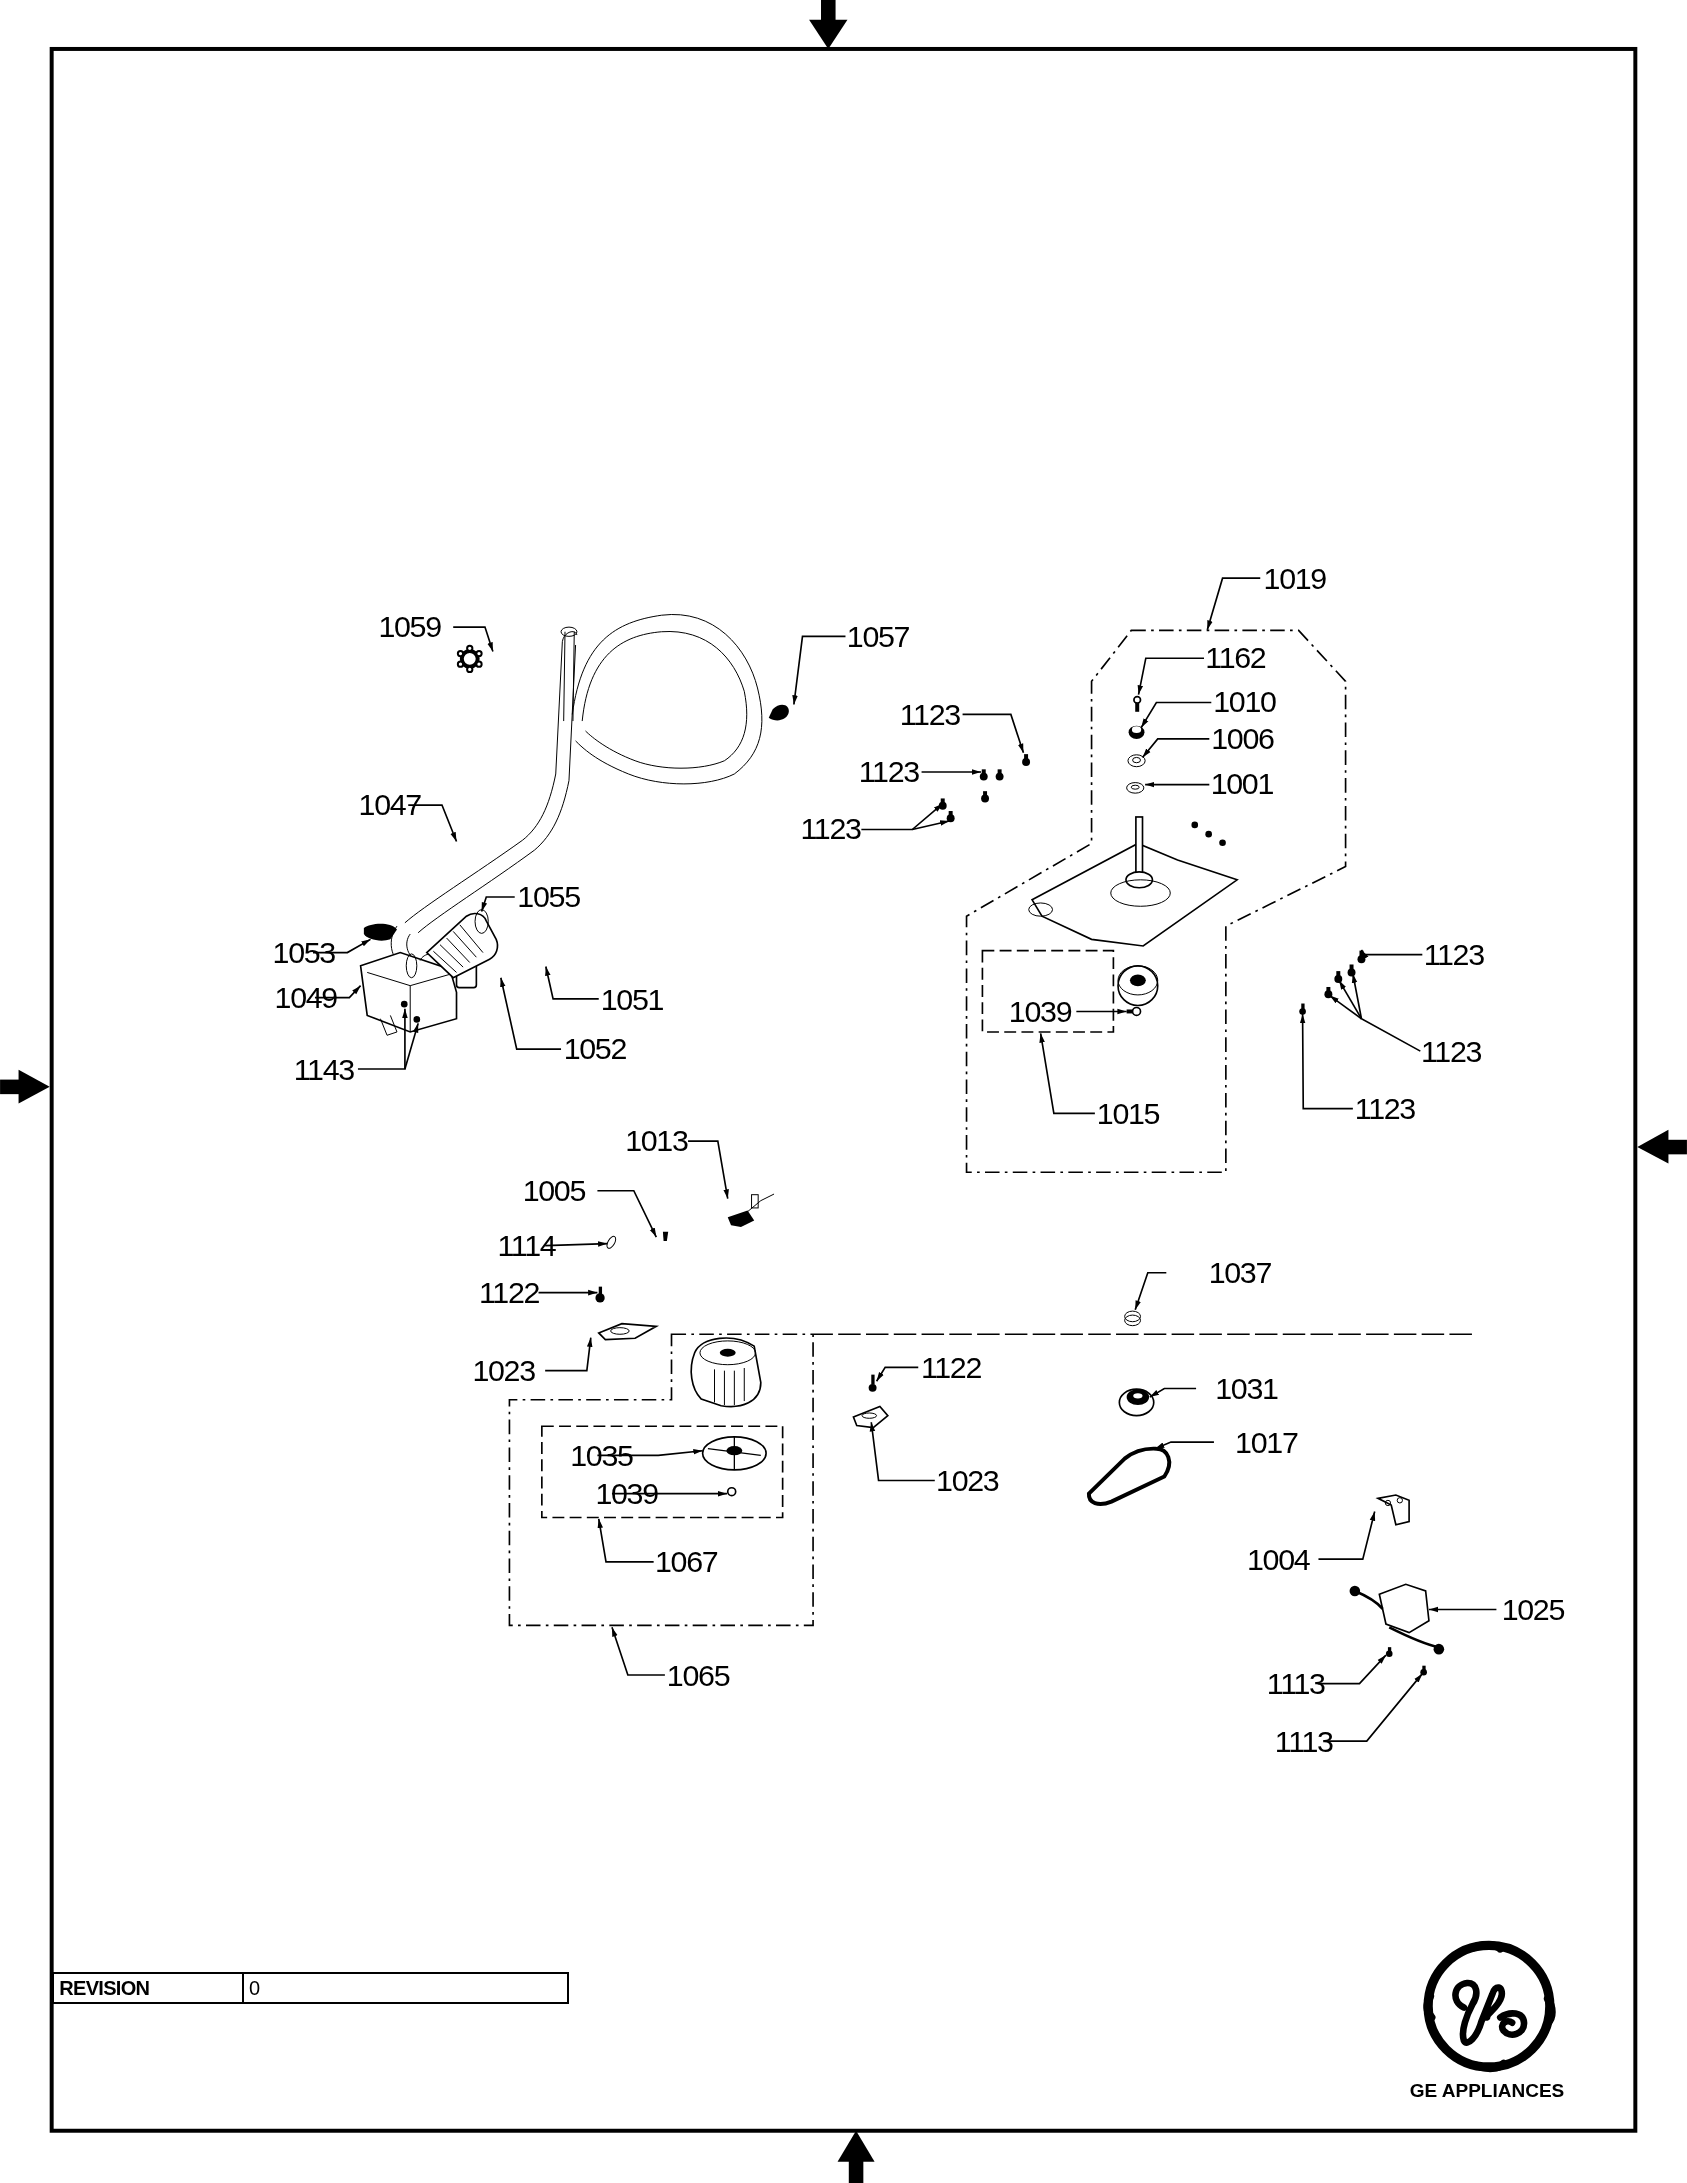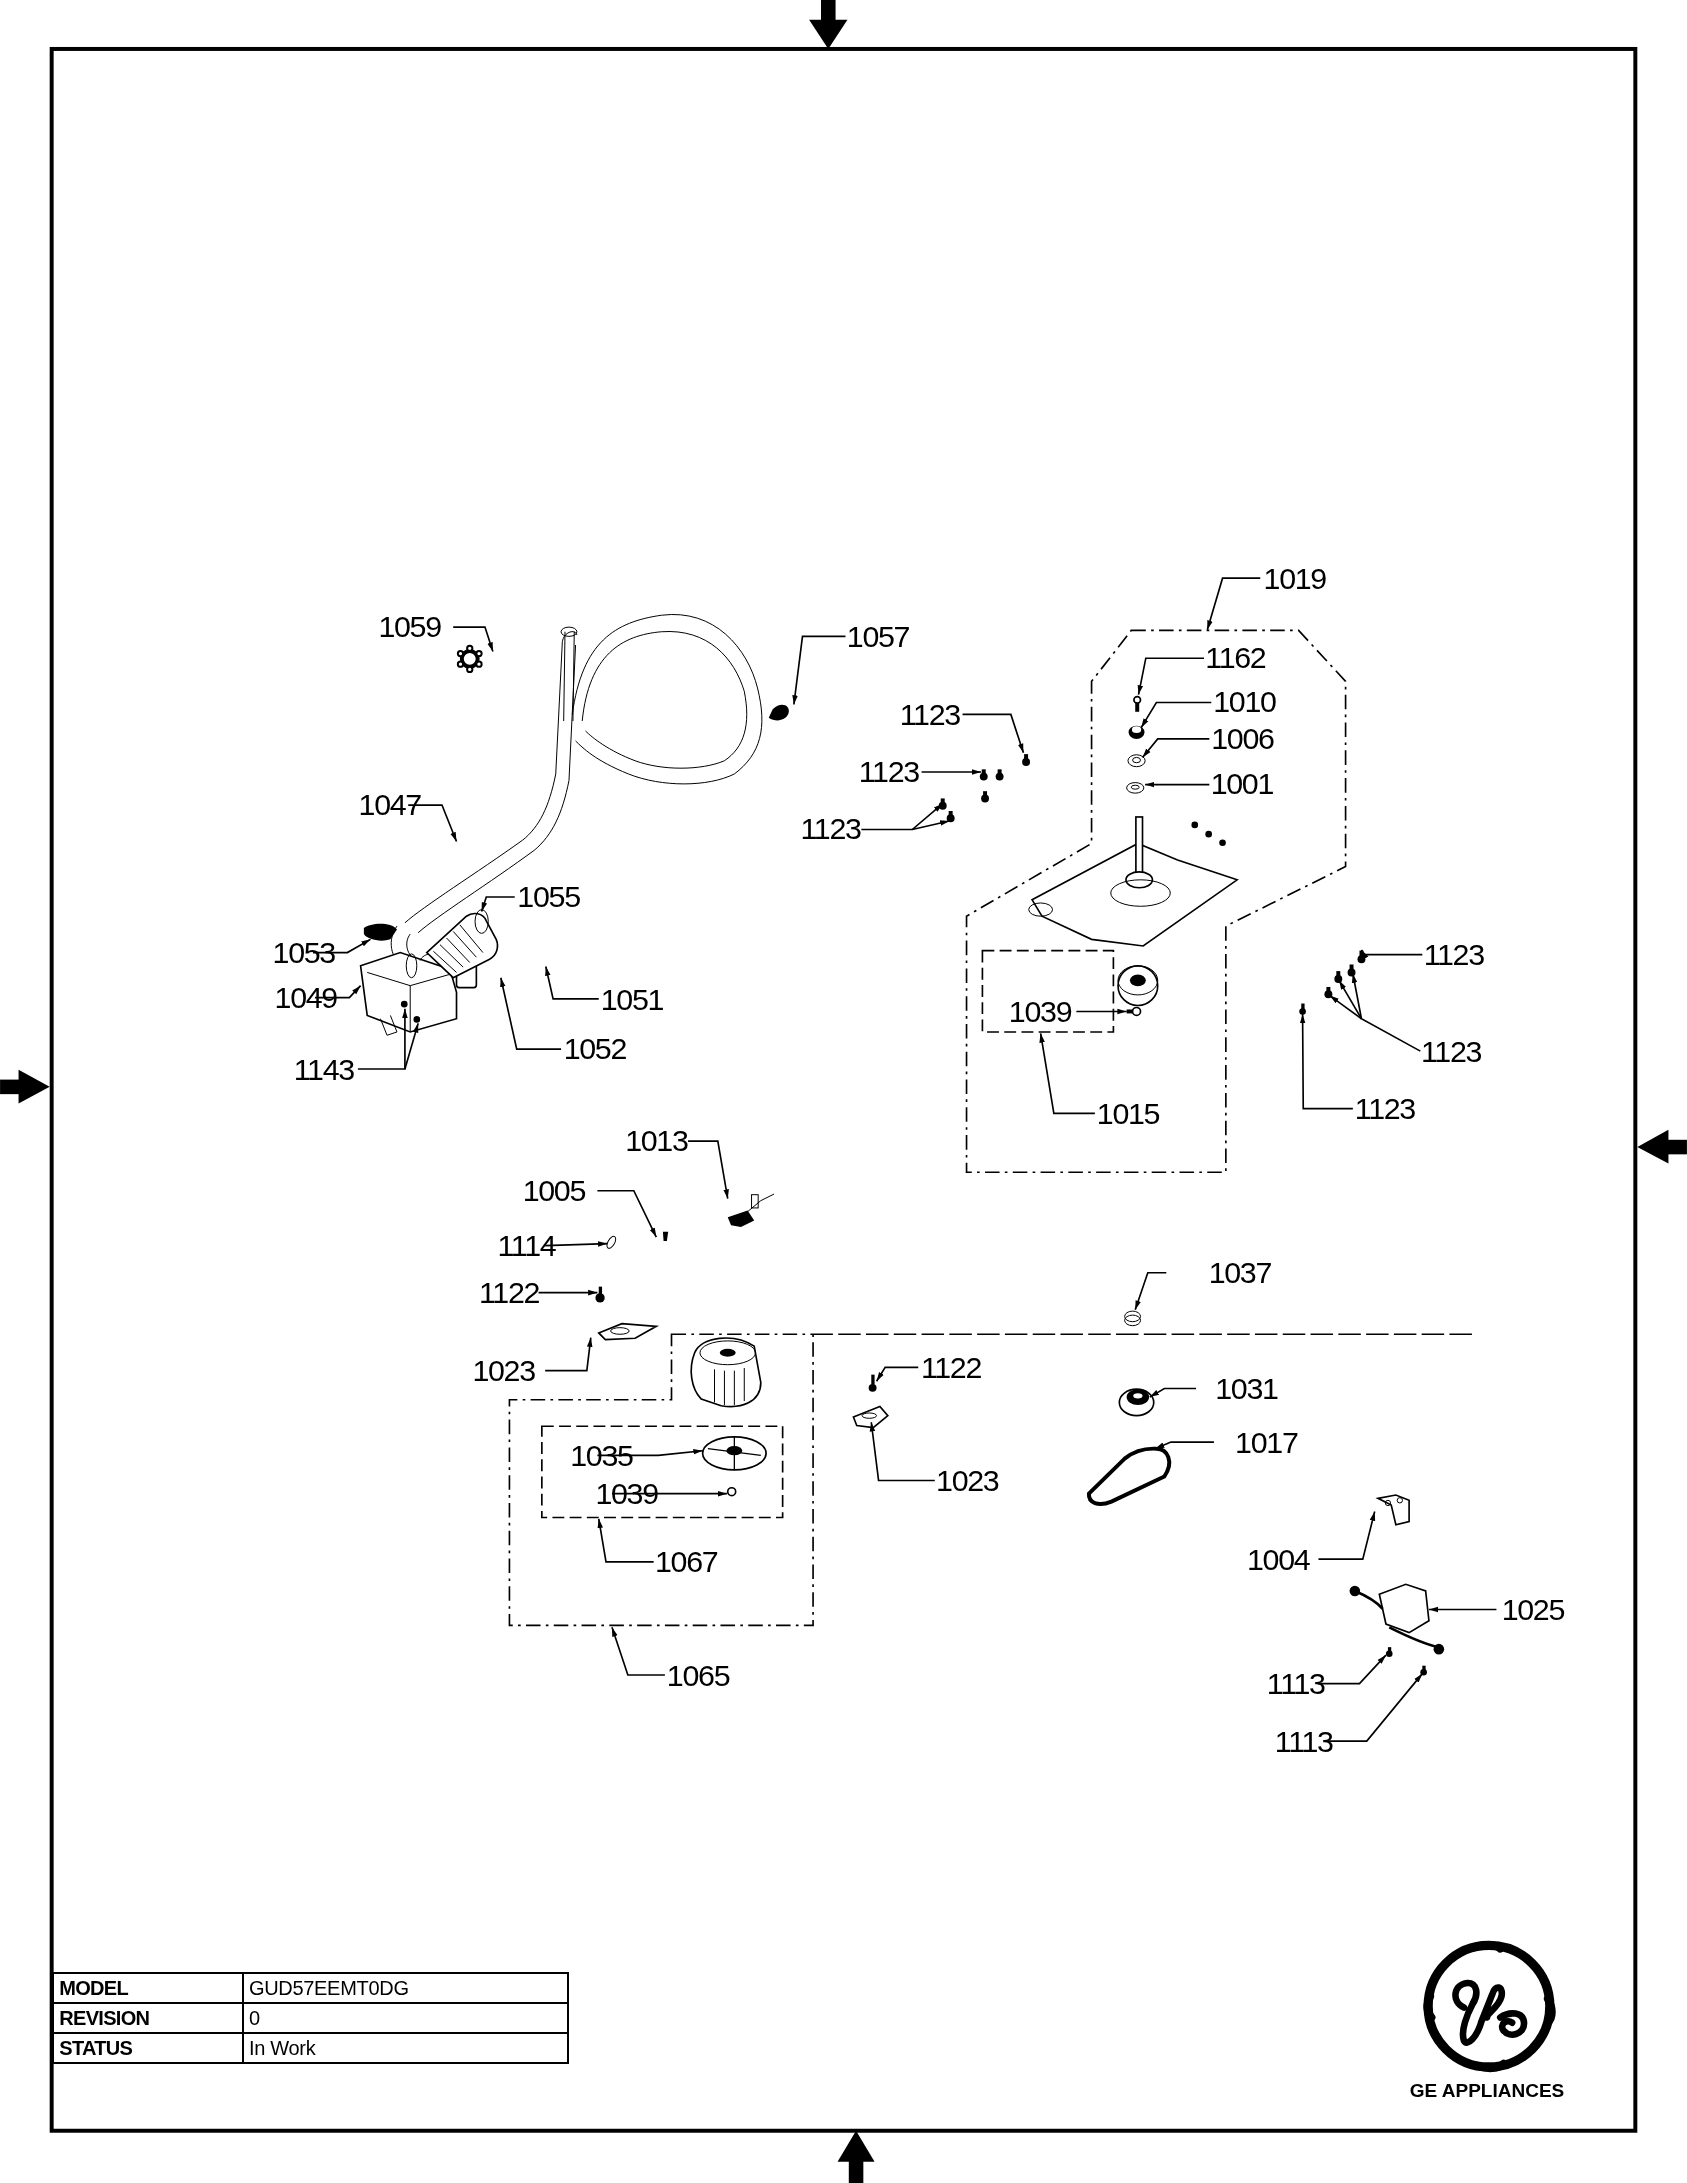--- a/index.html
+++ b/index.html
@@ -379,31 +379,23 @@
     <text class="callout-text" x="1008" y="2548">1065</text>
     <text class="callout-text" x="1885" y="2373">1004</text>
     <text class="callout-text" x="2270" y="2449">1025</text>
     <text class="callout-text" x="1915" y="2561">1113</text>
     <text class="callout-text" x="1927" y="2648">1113</text>
   </g>
 </svg>
 
 <table id="title-block">
   <tbody>
-      <tr>
-    <td class="k">MODEL</td>
-    <td class="v">GUD57EEMT0DG</td>
-  </tr>
   <tr>
     <td class="k">REVISION</td>
     <td class="v">0</td>
-  </tr>
-  <tr>
-    <td class="k">STATUS</td>
-    <td class="v">In Work</td>
   </tr>
 </tbody>
   </table>
 
 <div id="brand">
   <svg width="238" height="139" viewBox="0 0 360 210" style="position:absolute;left:0;top:0;">
     <circle cx="183" cy="103" r="92" fill="none" stroke="#000" stroke-width="14"></circle>
     <path d="M160,14 C175,8 195,10 200,16" stroke="#000" stroke-width="12" fill="none" stroke-linecap="round"></path>
     <path d="M272,92 C280,105 280,120 272,128" stroke="#000" stroke-width="12" fill="none" stroke-linecap="round"></path>
     <path d="M165,193 C180,199 198,198 205,190" stroke="#000" stroke-width="12" fill="none" stroke-linecap="round"></path>

